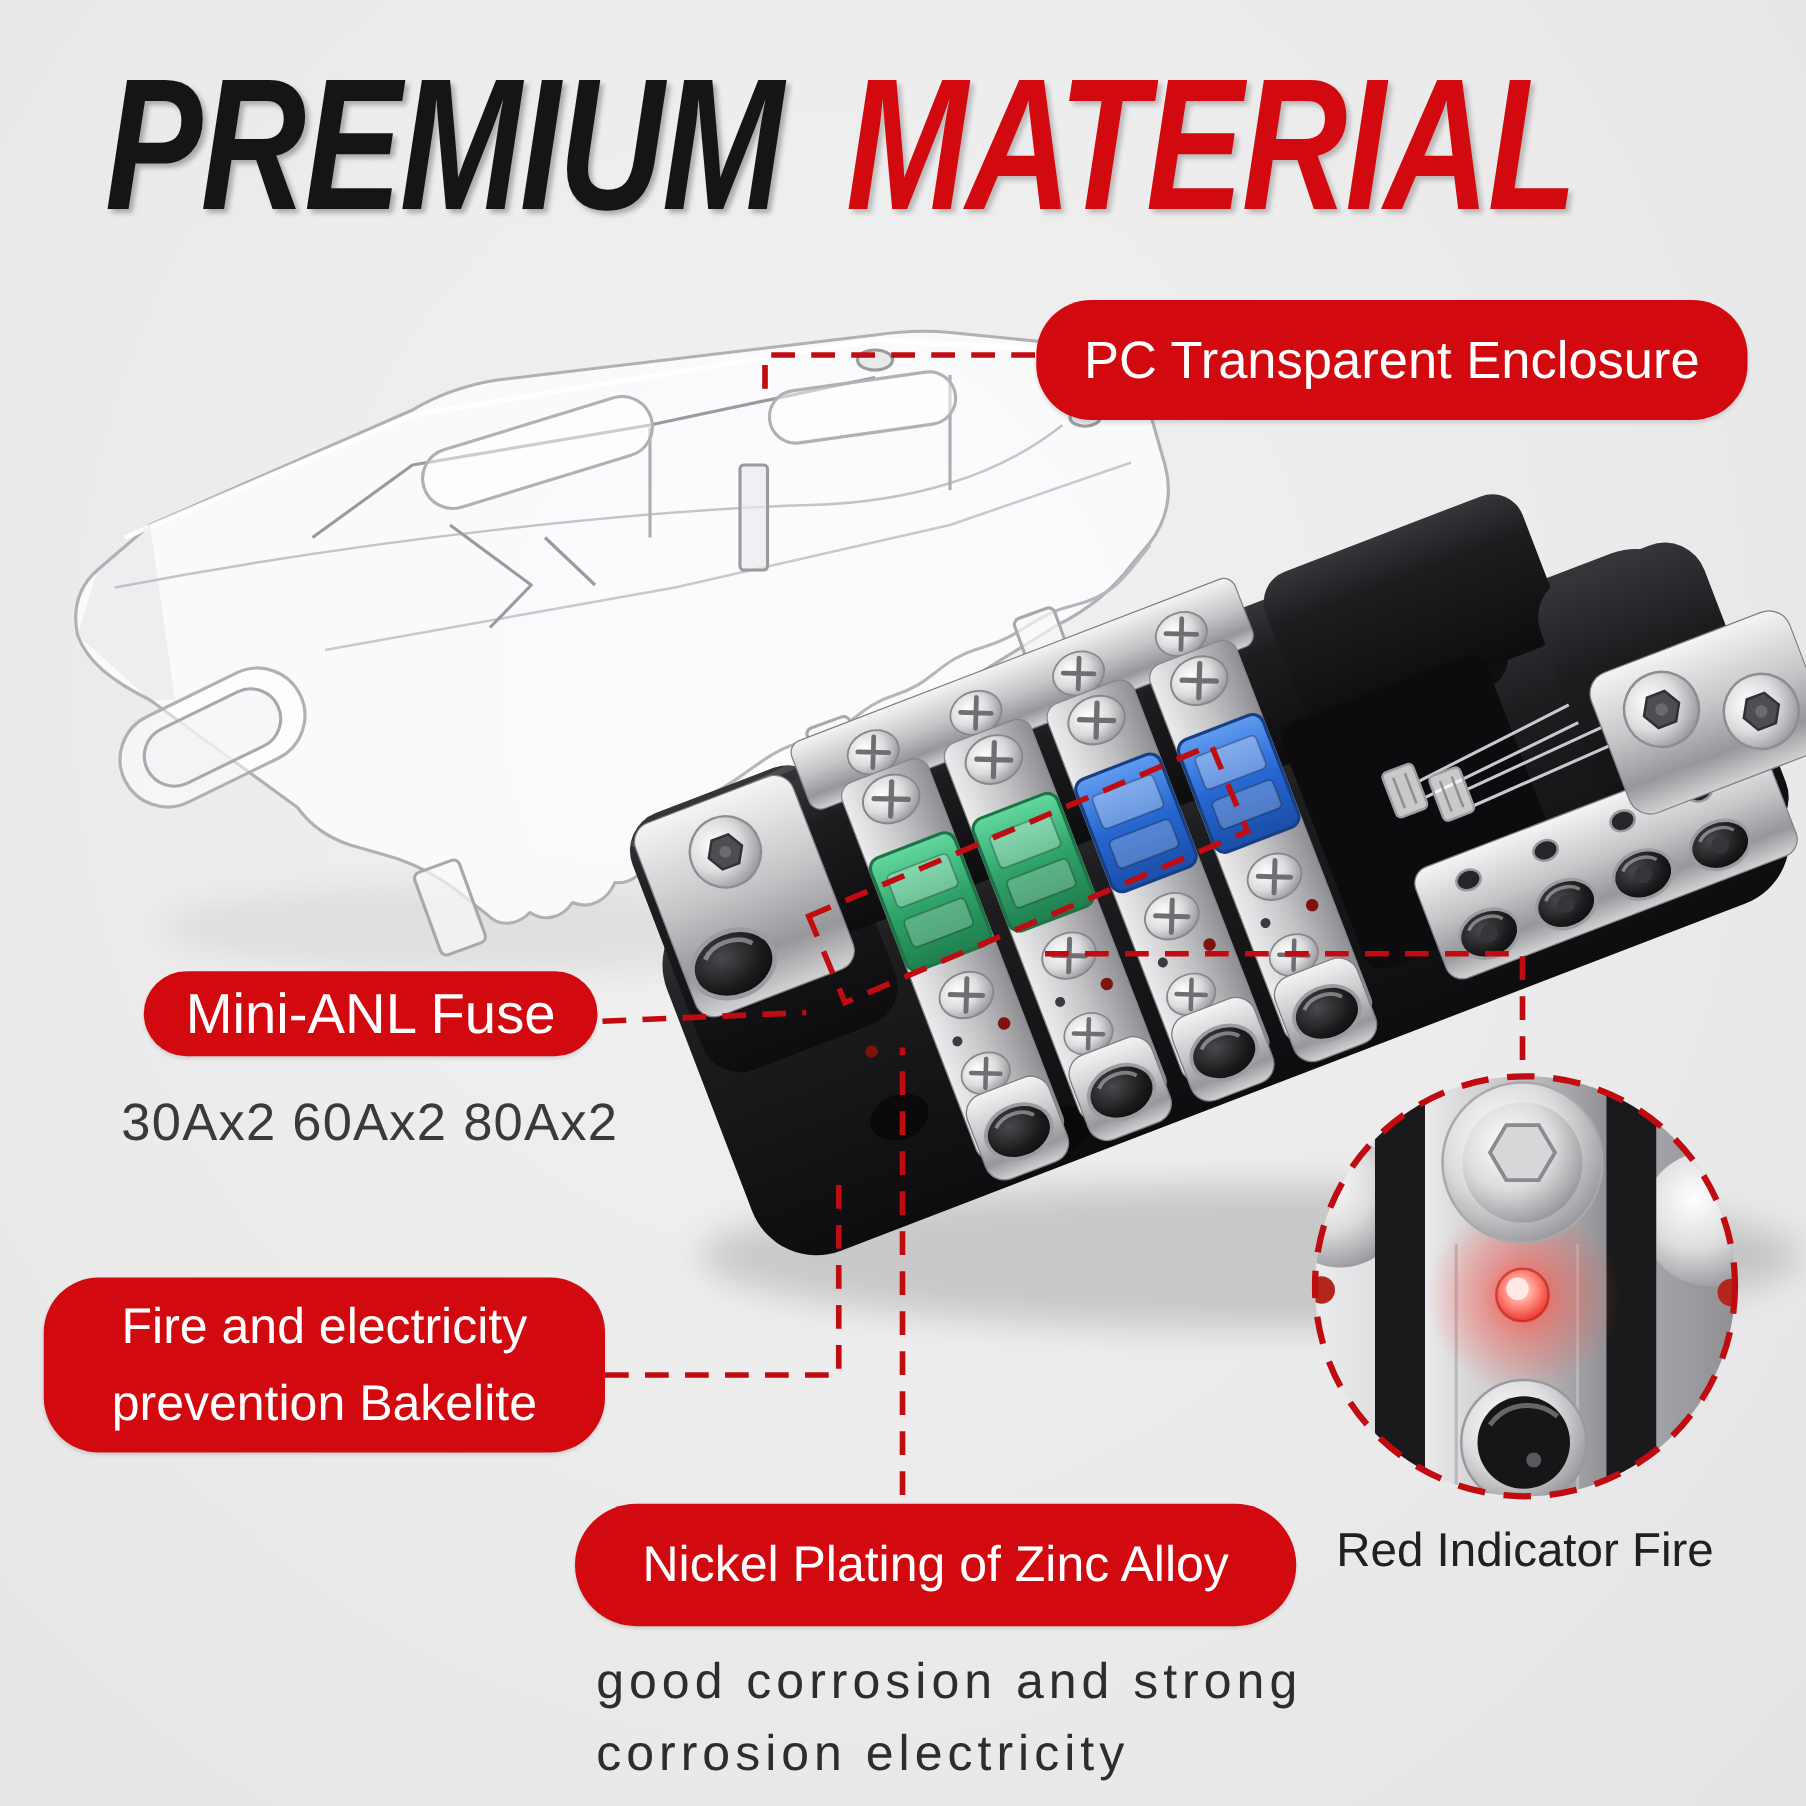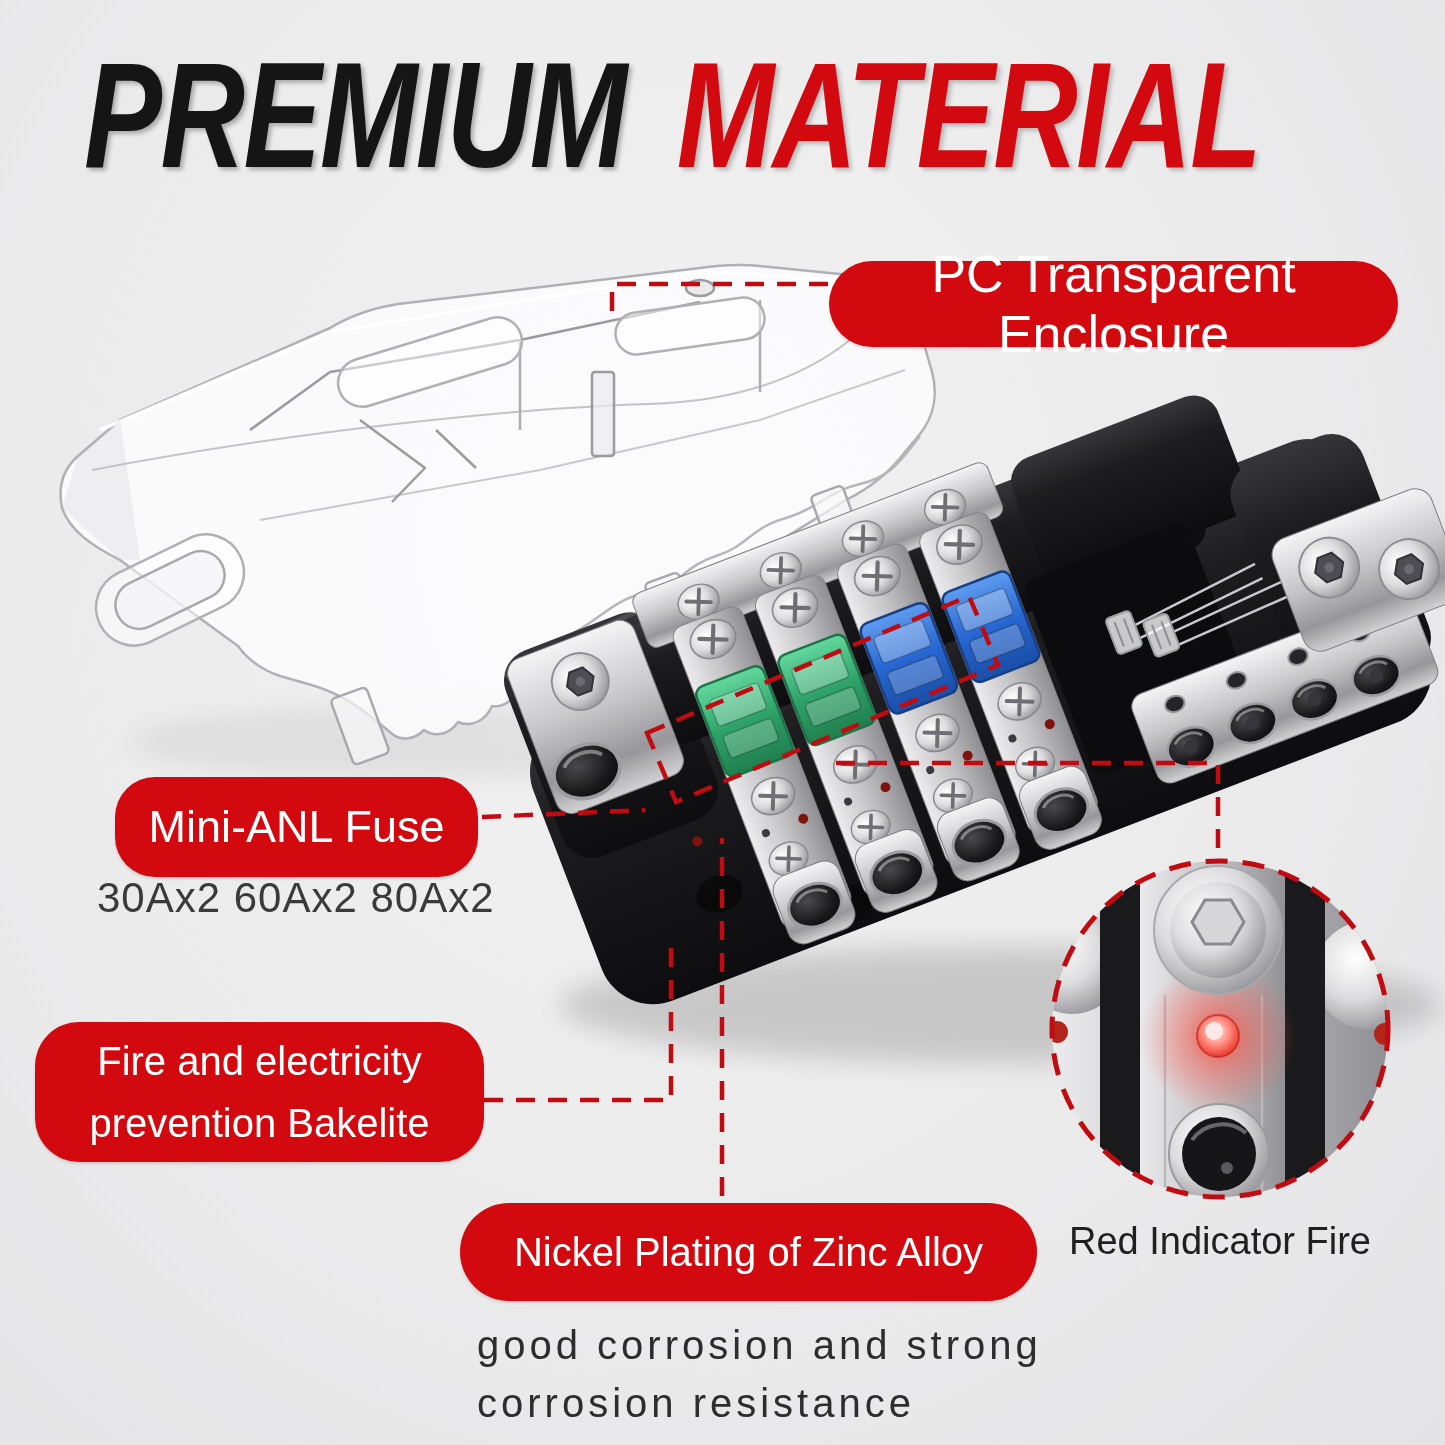--- a/index.html
+++ b/index.html
@@ -14,22 +14,22 @@
     font-size:150px;font-weight:700;font-style:italic;letter-spacing:-2px;line-height:1;
     transform:scaleX(0.78);transform-origin:left top;
   }
   .title .t-premium{color:#151515;text-shadow:4px 3px 5px rgba(0,0,0,0.28);}
   .title .t-material{color:#d20a10;margin-left:26px;text-shadow:4px 3px 5px rgba(0,0,0,0.22);}
   .pill{
     position:absolute;z-index:3;background:#d20a10;color:#ffffff;
     display:flex;align-items:center;justify-content:center;text-align:center;
     box-shadow:0 2px 3px rgba(0,0,0,0.12);
   }
-  .pill-enclosure{left:829px;top:240px;width:569px;height:86px;border-radius:44px;font-size:52px;margin-top:21px;}
-  .pill-fuse{left:115px;top:777px;width:363px;height:100px;border-radius:40px;font-size:45px;}
+  .pill-enclosure{left:829px;top:240px;width:569px;height:96px;border-radius:44px;font-size:42px;}
+  .pill-fuse{left:115px;top:777px;width:363px;height:68px;border-radius:40px;font-size:45px;}
   .pill-bakelite{left:35px;top:1022px;width:449px;height:140px;border-radius:44px;font-size:40px;line-height:1.55;padding:0 4px;box-sizing:border-box;}
   .pill-plating{left:460px;top:1203px;width:577px;height:98px;border-radius:49px;font-size:40px;text-align:center;}
   .txt{position:absolute;z-index:3;color:#333333;}
   .txt-ratings{left:97px;top:874px;font-size:42px;letter-spacing:1px;color:#3a3a3a;}
   .txt-note{left:477px;top:1316px;font-size:40px;letter-spacing:4px;line-height:1.45;color:#2d2d2d;}
   .txt-indicator{left:1220px;top:1220px;transform:translateX(-50%);white-space:nowrap;font-size:38px;color:#202020;}
 </style>
 </head>
 <body>
 
@@ -309,17 +309,17 @@
   <div class="pill pill-bakelite">
     <span>Fire and electricity prevention Bakelite</span>
   </div>
   <div class="pill pill-plating">
     <span>Nickel Plating of Zinc Alloy</span>
   </div>
 
   <div class="txt txt-ratings">30Ax2 60Ax2 80Ax2</div>
   <div class="txt txt-note">
     <div>good corrosion and strong</div>
-    <div>corrosion resistance</div>
+    <div>corrosion electricity</div>
   </div>
   <div class="txt txt-indicator">Red Indicator Fire</div>
 
 </div>
 
 </body></html>

